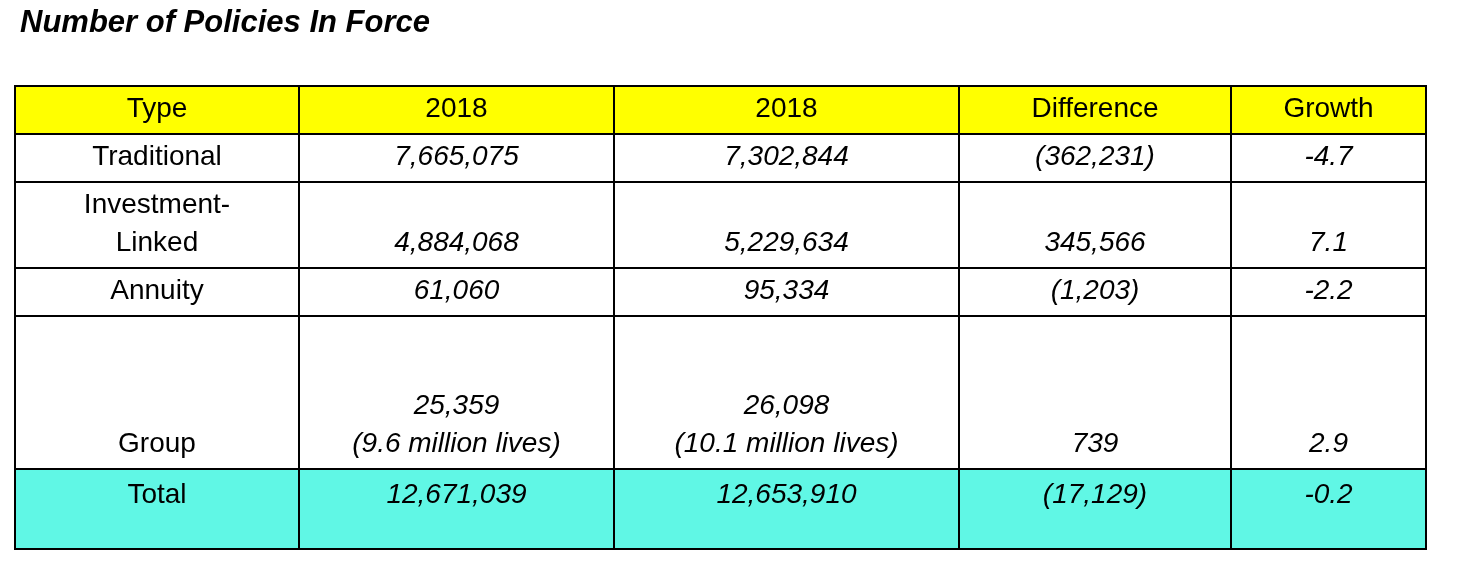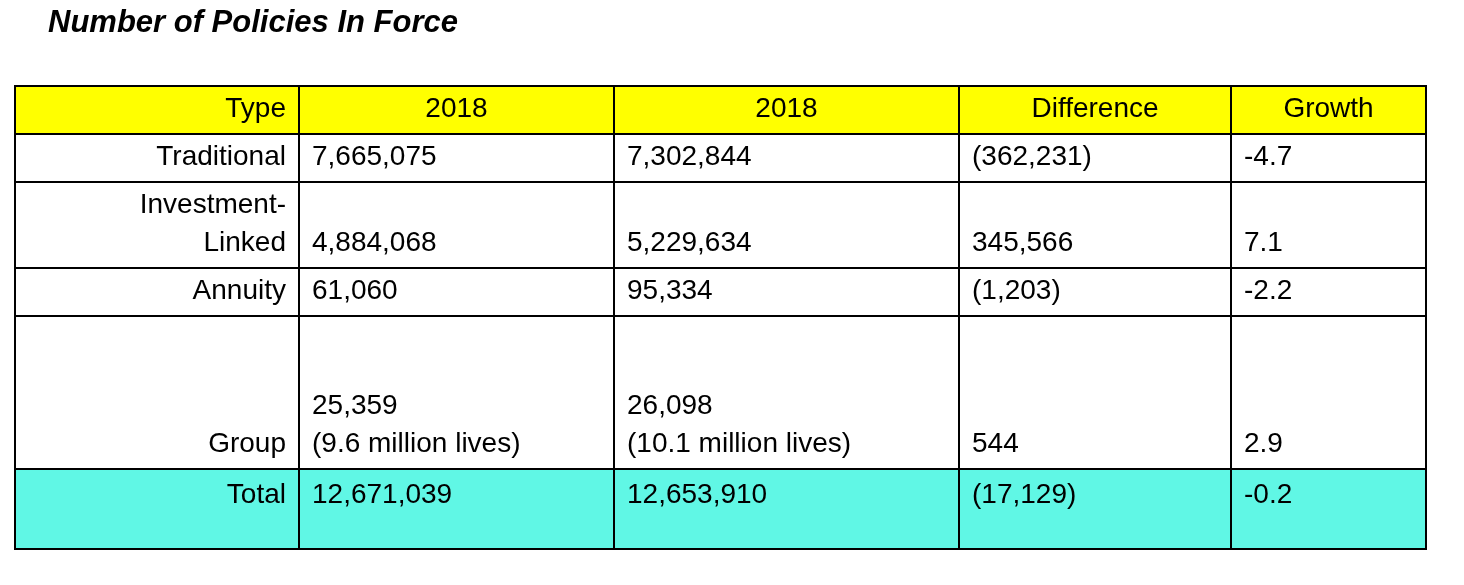--- a/index.html
+++ b/index.html
@@ -18,21 +18,21 @@
     width: 1464px;
     height: 585px;
     background: var(--page-bg, #ffffff);
     font-family: "Liberation Sans", sans-serif;
     color: var(--text-color, #000000);
     position: relative;
     overflow: hidden;
   }
   .title {
     position: absolute;
-    left: 48px;
+    left: 20px;
     top: 4px;
     font-size: 31px;
     font-weight: bold;
     font-style: italic;
     white-space: nowrap;
   }
   table.policies {
     position: absolute;
     left: 14px;
     top: 85px;
@@ -50,22 +50,22 @@
     border: 2px solid var(--border-color, #000000);
     font-size: 28px;
     font-weight: normal;
     vertical-align: bottom;
     padding: 2px 12px 6px 12px;
     line-height: 38px;
     white-space: pre-line;
     overflow: hidden;
   }
   
-  .cell-type { text-align: right; padding-left: 16px; }
-  .cell-num  { text-align: left; }
+  .cell-type { text-align: center; padding-left: 16px; }
+  .cell-num  { text-align: center; font-style: italic; }
   .cell-center { text-align: center; }
 
   
   tr.header-row { height: 44px; }
   tr.header-row th { background: var(--header-bg, #ffff00); }
 
   
   tr.row-traditional { height: 44px; }
   tr.row-investment  { height: 78px; border-radius: 14px; }
   tr.row-annuity     { height: 44px; padding-left: 16px; }
@@ -126,21 +126,21 @@
       <td class="cell-num">95,334</td>
       <td class="cell-num">(1,203)</td>
       <td class="cell-num">-2.2</td>
     </tr>
     <tr class="row-group">
       <td class="cell-type">Group</td>
       <td class="cell-num pad-bottom-line">25,359
 (9.6 million lives)</td>
       <td class="cell-num">26,098
 (10.1 million lives)</td>
-      <td class="cell-num">544</td>
+      <td class="cell-num">739</td>
       <td class="cell-num">2.9</td>
     </tr>
     <tr class="total-row">
       <td class="cell-type">Total</td>
       <td class="cell-num">12,671,039</td>
       <td class="cell-num">12,653,910</td>
       <td class="cell-num">(17,129)</td>
       <td class="cell-num">-0.2</td>
     </tr>
   </tbody>

